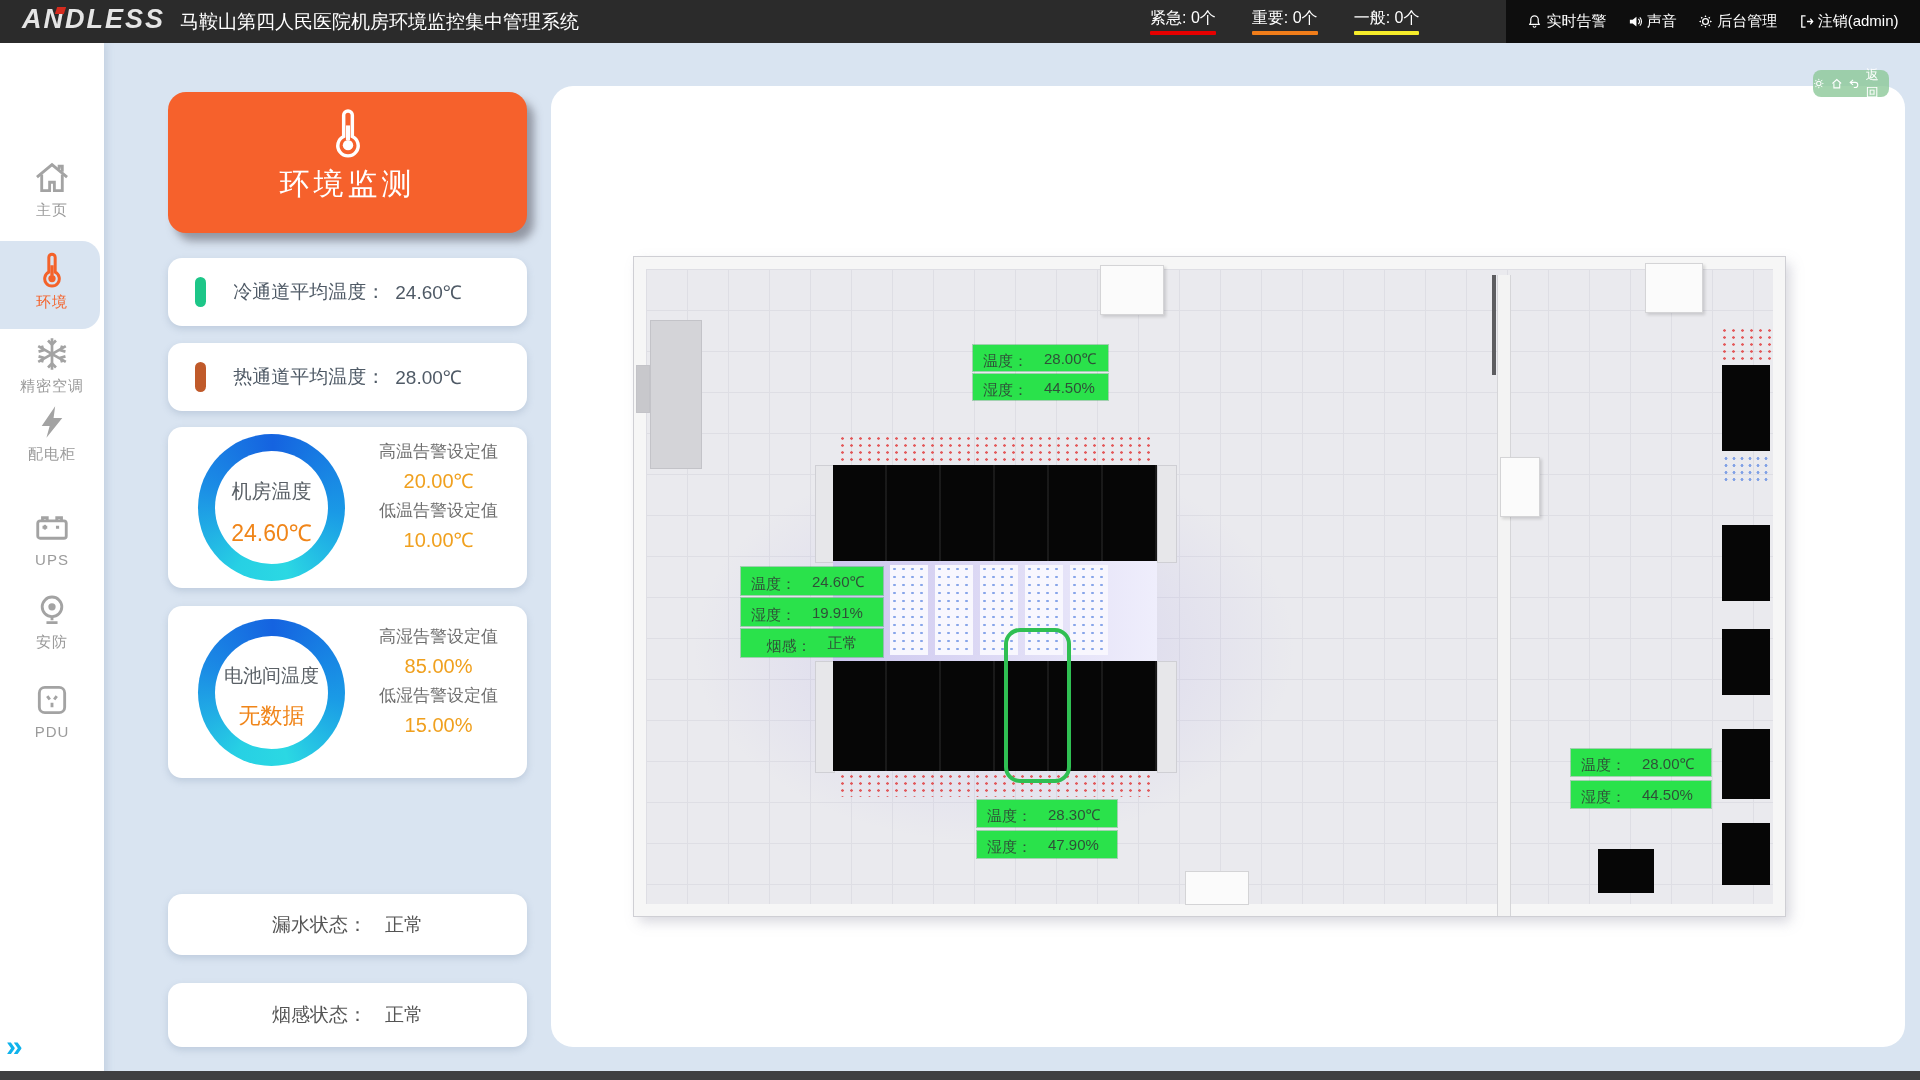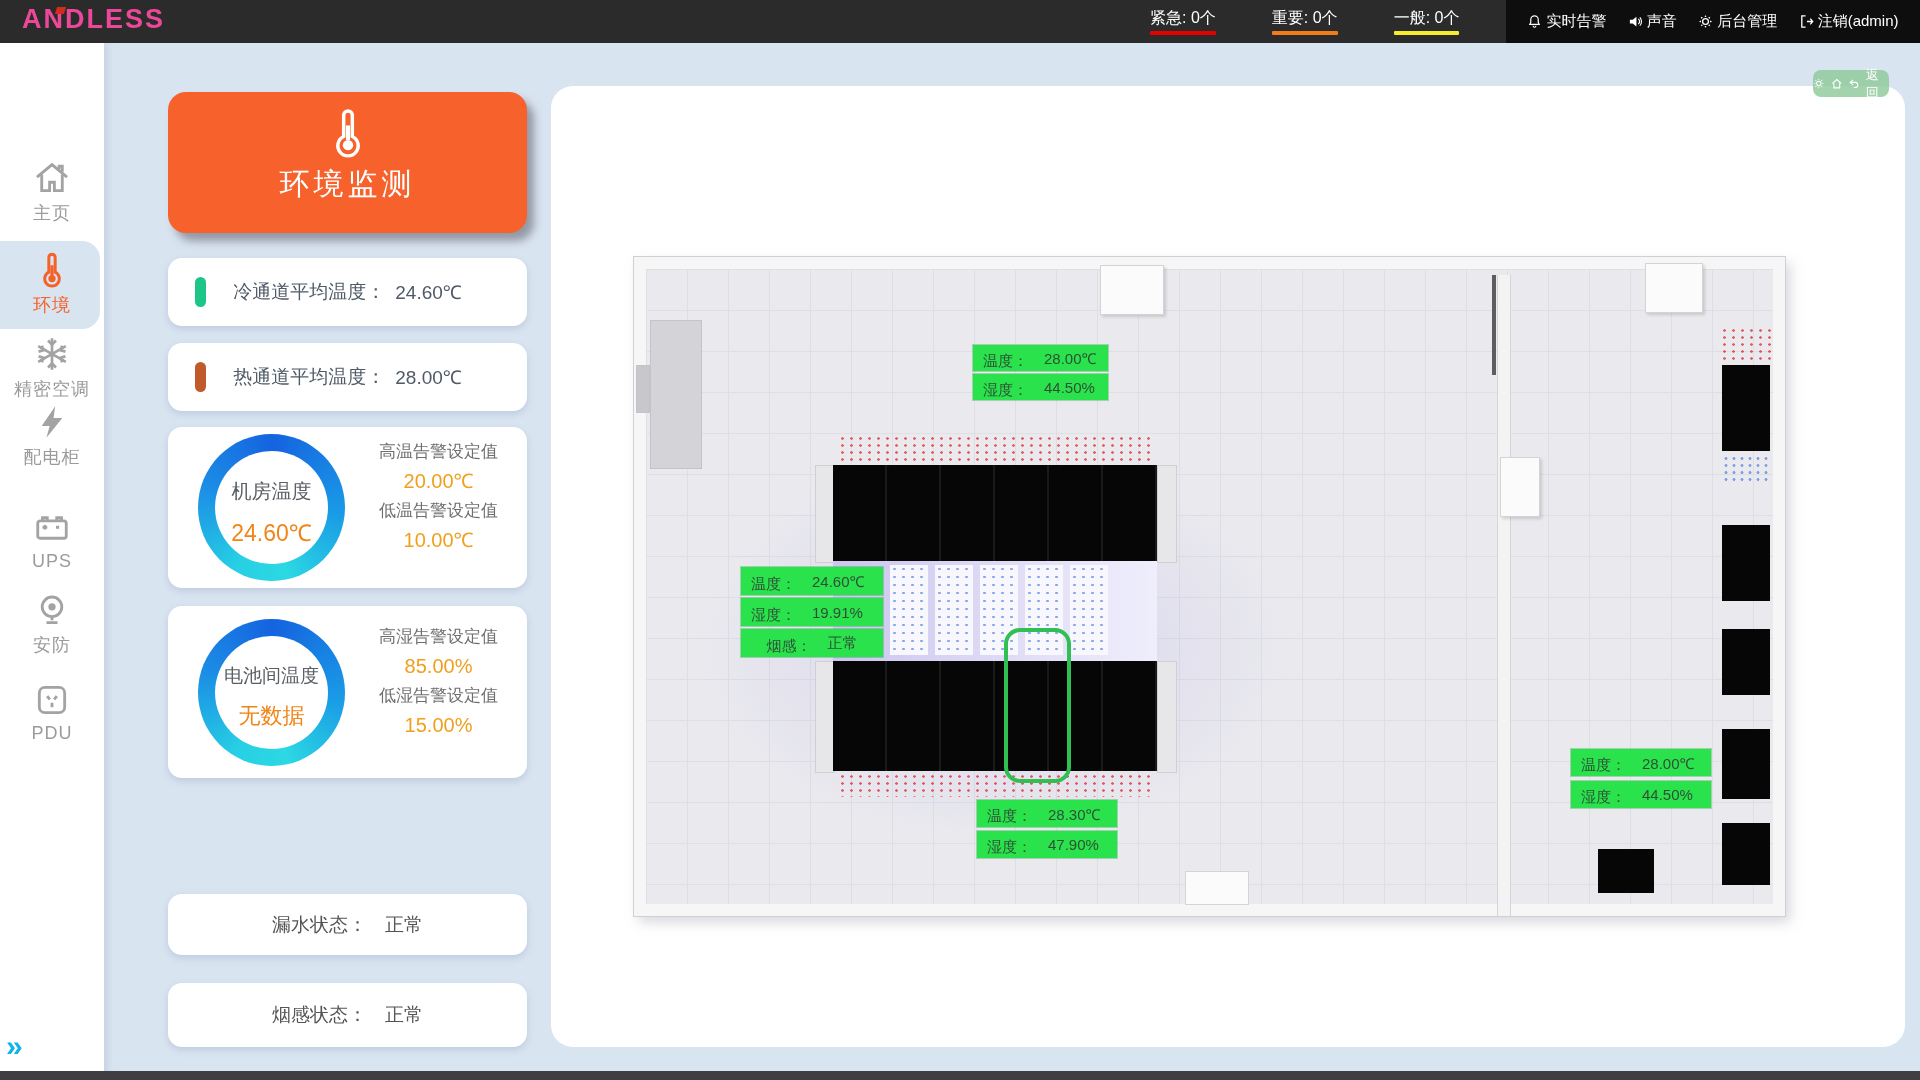--- a/index.html
+++ b/index.html
@@ -1,40 +1,40 @@
 <!DOCTYPE html>
 <html><head>
 <meta charset="utf-8">
 <style>
   html,body{margin:0;padding:0;background:#d9e4f1;}
   .screen{position:relative;width:1920px;height:1080px;background:#d9e4f1;
     font-family:"Liberation Sans",sans-serif;overflow:hidden;}
 
   
   .header{position:absolute;left:0;top:0;width:1920px;height:43px;background:#2b2b2b;z-index:30;}
-  .logo{position:absolute;left:22px;top:4px;color:#ec4899;font-size:27px;font-weight:bold;
-    letter-spacing:2px;}
+  .logo{position:absolute;left:22px;top:4px;color:#e5e5e5;font-size:27px;font-weight:bold;
+    font-style:italic;letter-spacing:2px;}
   .logo-accent{position:absolute;left:34px;top:3px;width:9px;height:7px;background:#d42b1e;
     transform:skewX(-18deg);}
   .app-title{position:absolute;left:180px;top:0;height:43px;line-height:43px;color:#fff;font-size:19px;}
-  .alarm-group{position:absolute;left:1150px;top:0;height:43px;display:flex;gap:56px;align-items:center;}
+  .alarm-group{position:absolute;left:1150px;top:0;height:43px;display:flex;gap:36px;align-items:center;}
   .alarm{display:flex;flex-direction:column;align-items:stretch;cursor:pointer;}
   .alarm-text{color:#fff;font-size:16px;white-space:nowrap;}
   .alarm-bar{height:4px;margin-top:2px;border-radius:1px;}
   .header-right{position:absolute;right:0;top:0;width:414px;height:43px;background:#0e0e0e;
     display:flex;justify-content:space-evenly;}
   .hmenu{display:flex;align-items:center;gap:4px;color:#fff;font-size:15px;cursor:pointer;white-space:nowrap;}
   .hicon{width:15px;height:15px;display:block;}
 
   
   .sidebar{position:absolute;left:0;top:43px;width:104px;height:1037px;background:#ffffff;
     box-shadow:3px 0 7px rgba(120,140,170,.22);z-index:20;}
   .side-item{position:absolute;left:0;width:104px;text-align:center;cursor:pointer;}
   .side-item .sicon{display:block;margin:0 auto 4px auto;width:38px;height:38px;}
-  .side-label{font-size:18px;color:#9b9b9b;letter-spacing:1px;}
+  .side-label{font-size:15px;color:#9b9b9b;letter-spacing:1px;}
   .side-active-bg{position:absolute;left:0;top:198px;width:100px;height:88px;background:#d9e4f1;
     border-radius:0 18px 18px 0;}
   .side-item.active .side-label{color:#f4622a;}
   .expand-arrow{position:absolute;left:6px;top:988px;color:#10b3ec;font-size:30px;font-weight:bold;
     cursor:pointer;line-height:30px;}
   .dotrow{position:absolute;left:13px;top:1031px;display:flex;gap:13px;}
   .dot{width:19px;height:19px;border-radius:50%;cursor:pointer;}
 
   
   .orange-card{position:absolute;left:168px;top:92px;width:359px;height:141px;background:#f6612c;
@@ -104,20 +104,21 @@
 </head>
 <body>
 
 <div class="screen">
 
   <div class="header">
     <div class="logo">
       <span>ANDLESS</span>
       <i class="logo-accent"></i>
     </div>
+    <div class="app-title">马鞍山第四人民医院机房环境监控集中管理系统</div>
 
     <div class="alarm-group">
       <div class="alarm">
         <span class="alarm-text"><span>紧急:</span> <span>0个</span></span>
         <span class="alarm-bar" style="background:#e60000"></span>
       </div>
       <div class="alarm">
         <span class="alarm-text"><span>重要:</span> <span>0个</span></span>
         <span class="alarm-bar" style="background:#f07d1a"></span>
       </div>

